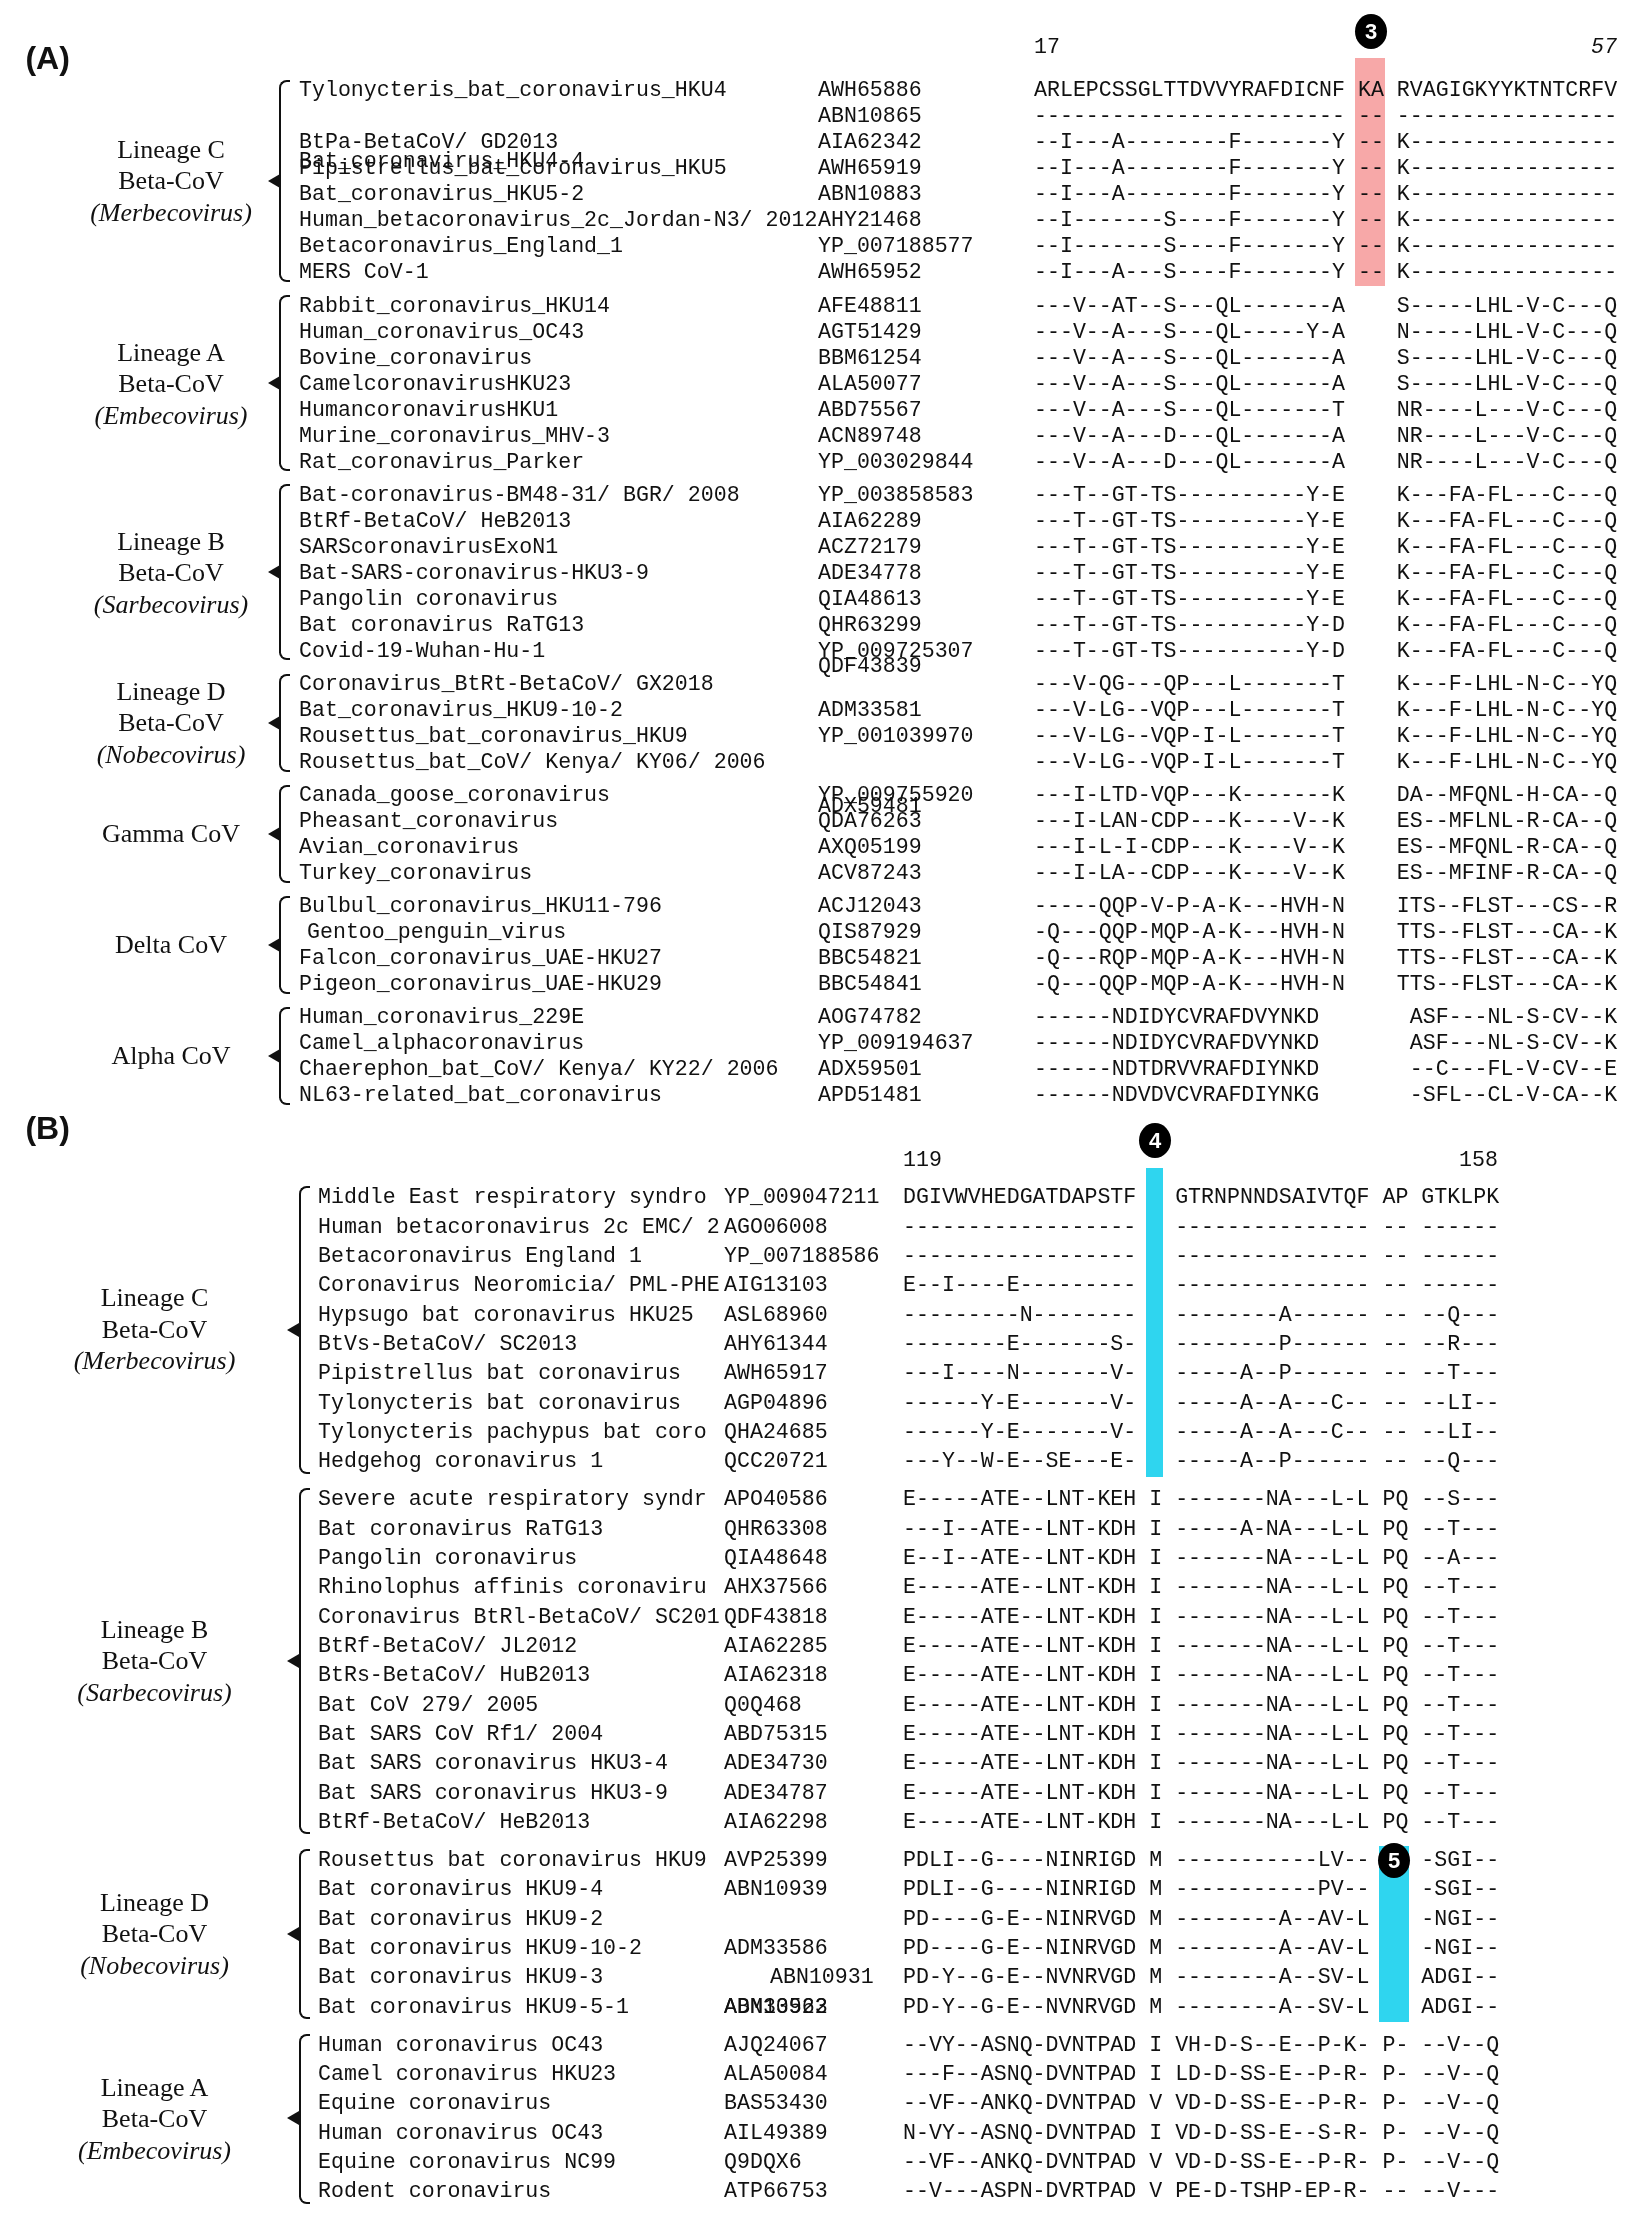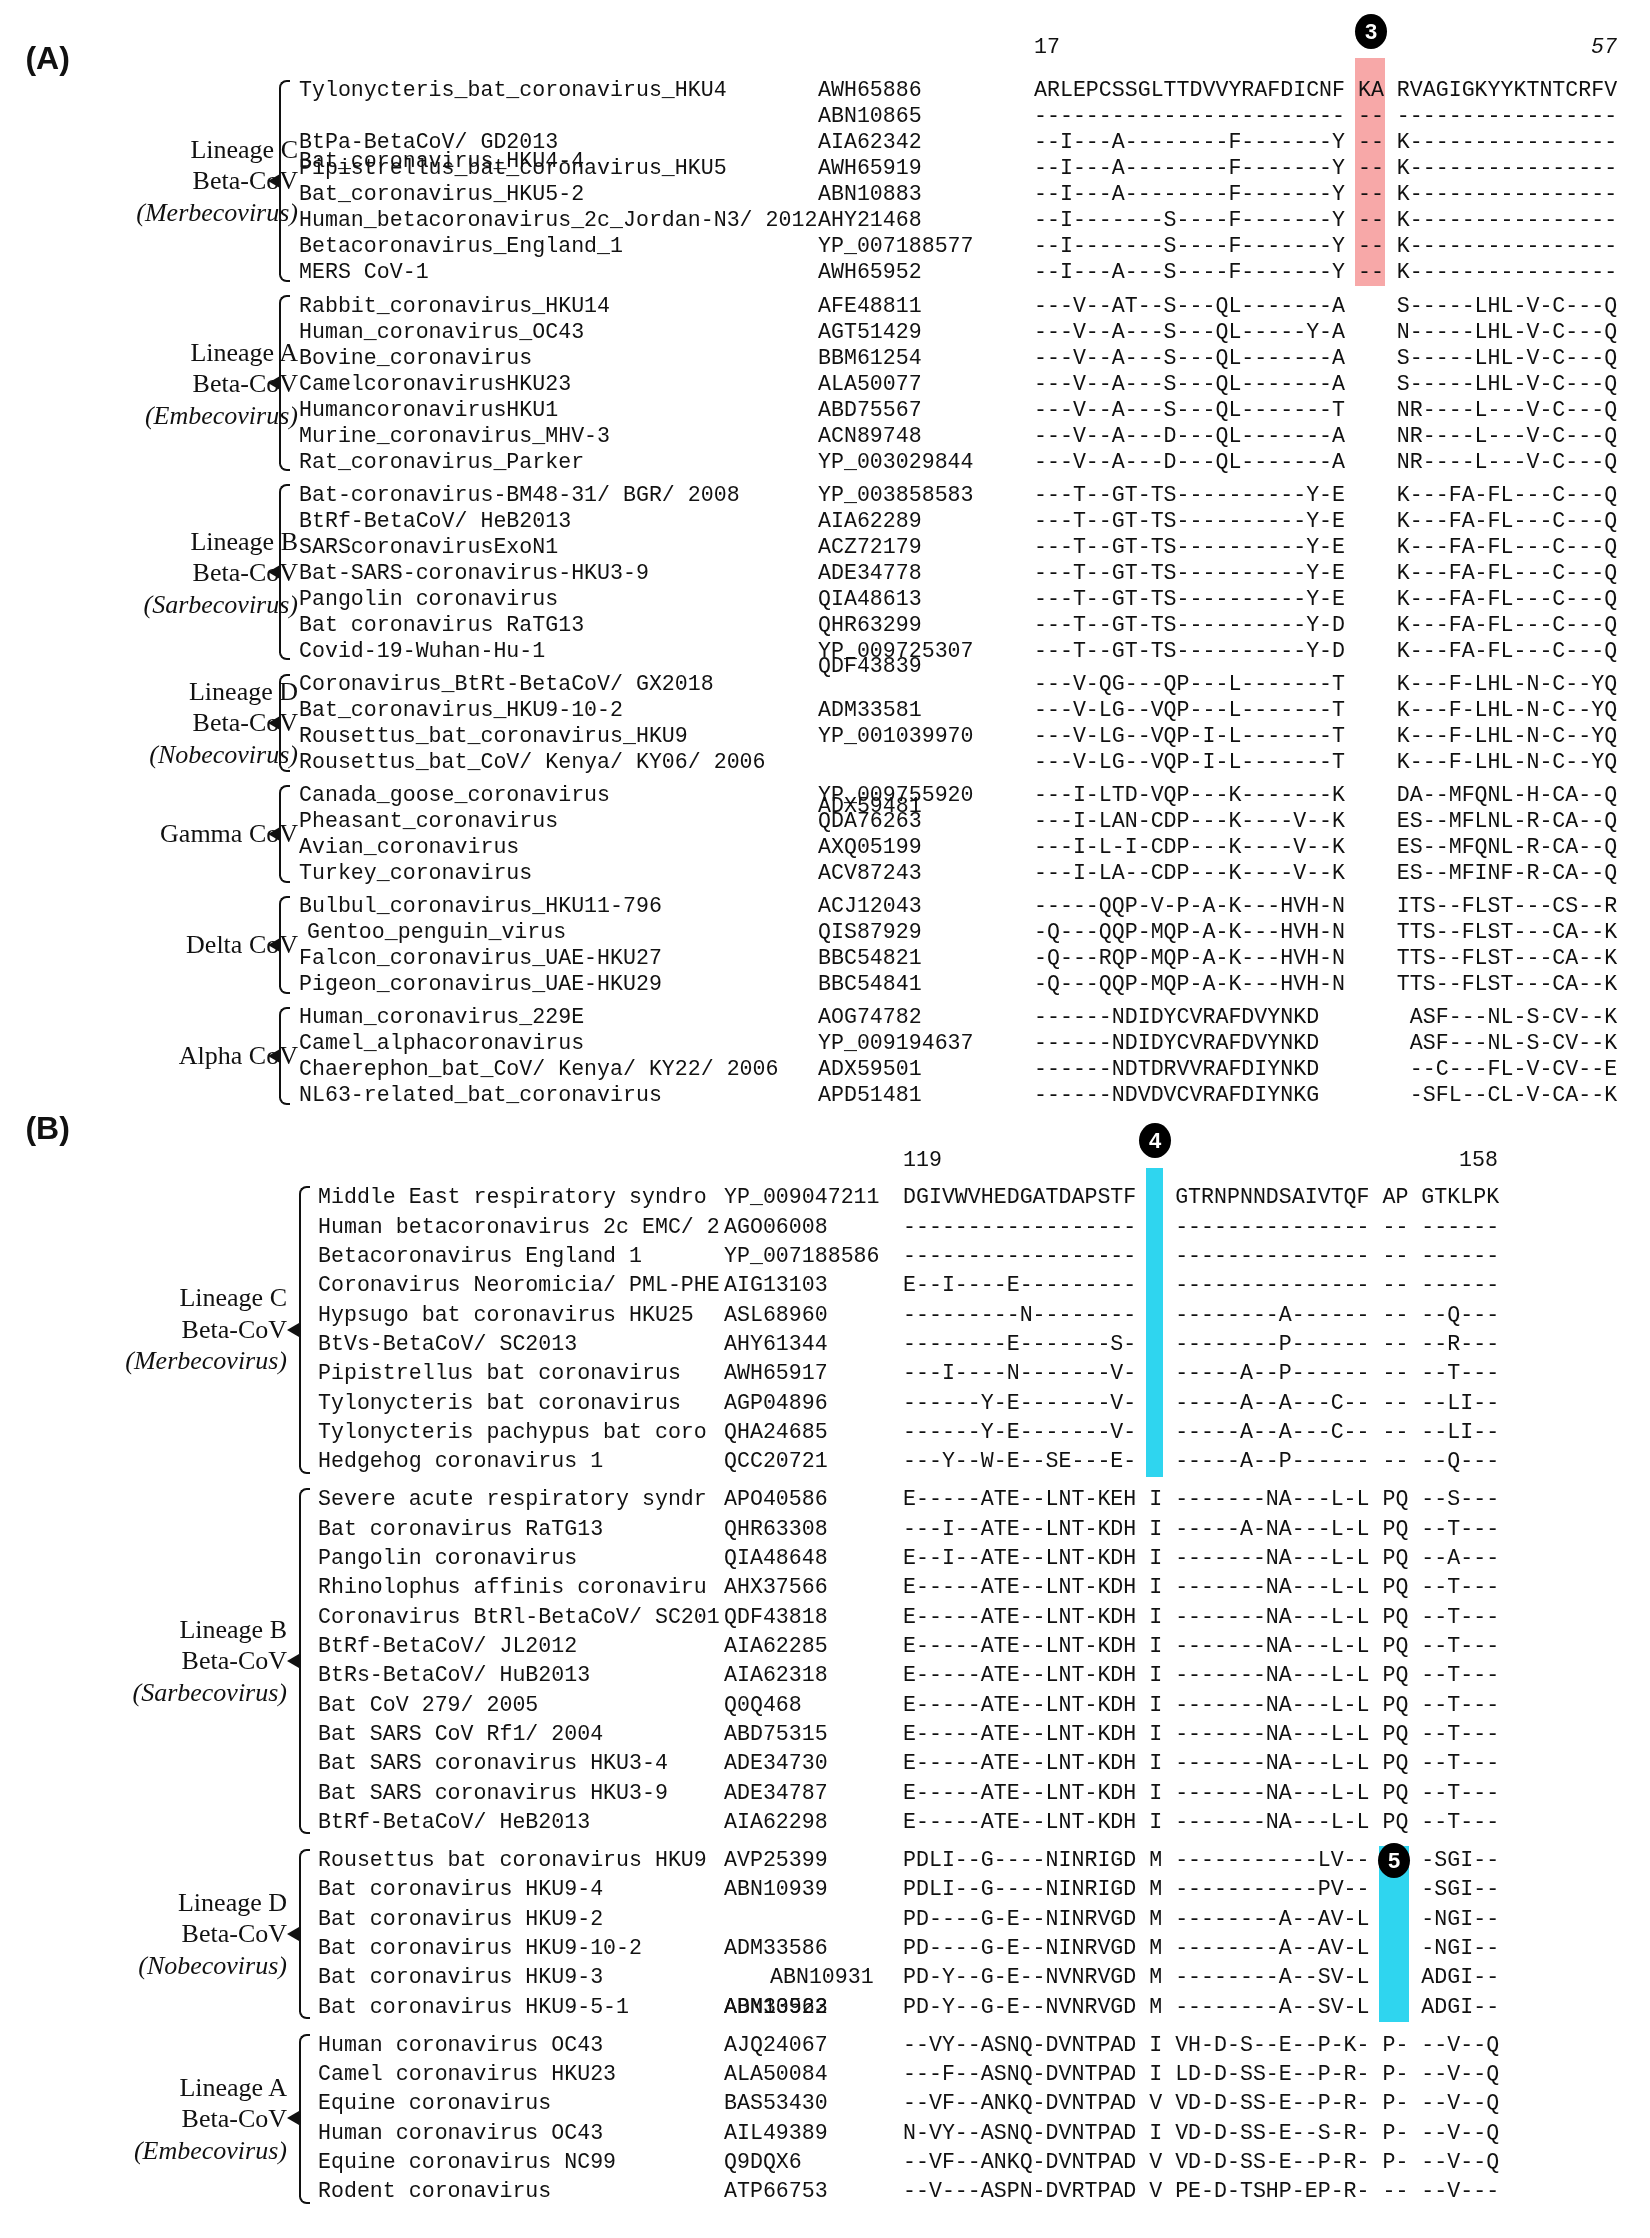--- a/index.html
+++ b/index.html
@@ -1,21 +1,21 @@
 <!DOCTYPE html>
 <html style="font-size:8.8px"><head>
 <meta charset="utf-8">
 <style>
   html,body{margin:0;padding:0;background:#ffffff;}
   #figure{position:relative;width:1650px;height:2239px;background:#ffffff;color:#111;overflow:hidden;}
   .mono{position:absolute;font-family:"Liberation Mono","DejaVu Sans Mono",monospace;font-size:21.6px;white-space:pre;color:#111;z-index:2;}
   .panel-letter{position:absolute;font-family:"Liberation Sans","DejaVu Sans",sans-serif;font-weight:bold;font-size:32px;color:#111;z-index:2;}
   #labelA{left:25.4px;top:40px;}
   #labelB{left:25.4px;top:1110px;}
-  .lineage-label{position:absolute;display:flex;flex-direction:column;align-items:flex-end;justify-content:center;
+  .lineage-label{position:absolute;display:flex;flex-direction:column;align-items:center;justify-content:center;
     font-family:"Liberation Serif","DejaVu Serif",serif;font-size:26px;line-height:31.5px;color:#111;text-align:center;z-index:2;}
   .genus{font-style:italic;}
   .bracket{position:absolute;box-sizing:border-box;border-left:2.8px solid #111;border-top:2.8px solid #111;border-bottom:2.8px solid #111;
     border-radius:7.7px 0 0 7.7px;width:11px;z-index:2;}
   .bracket-arrow{position:absolute;width:0;height:0;border-top:7.2px solid transparent;border-bottom:7.2px solid transparent;
     border-right:12px solid #111;z-index:2;}
   .band{position:absolute;z-index:1;}
   .circle{position:absolute;background:#000;color:#fff;border-radius:50%;display:flex;align-items:center;justify-content:center;
     font-family:"Liberation Sans","DejaVu Sans",sans-serif;font-weight:bold;font-size:22px;z-index:3;}
   .posnum{position:absolute;font-family:"Liberation Mono","DejaVu Sans Mono",monospace;font-size:21.6px;color:#111;z-index:2;}

